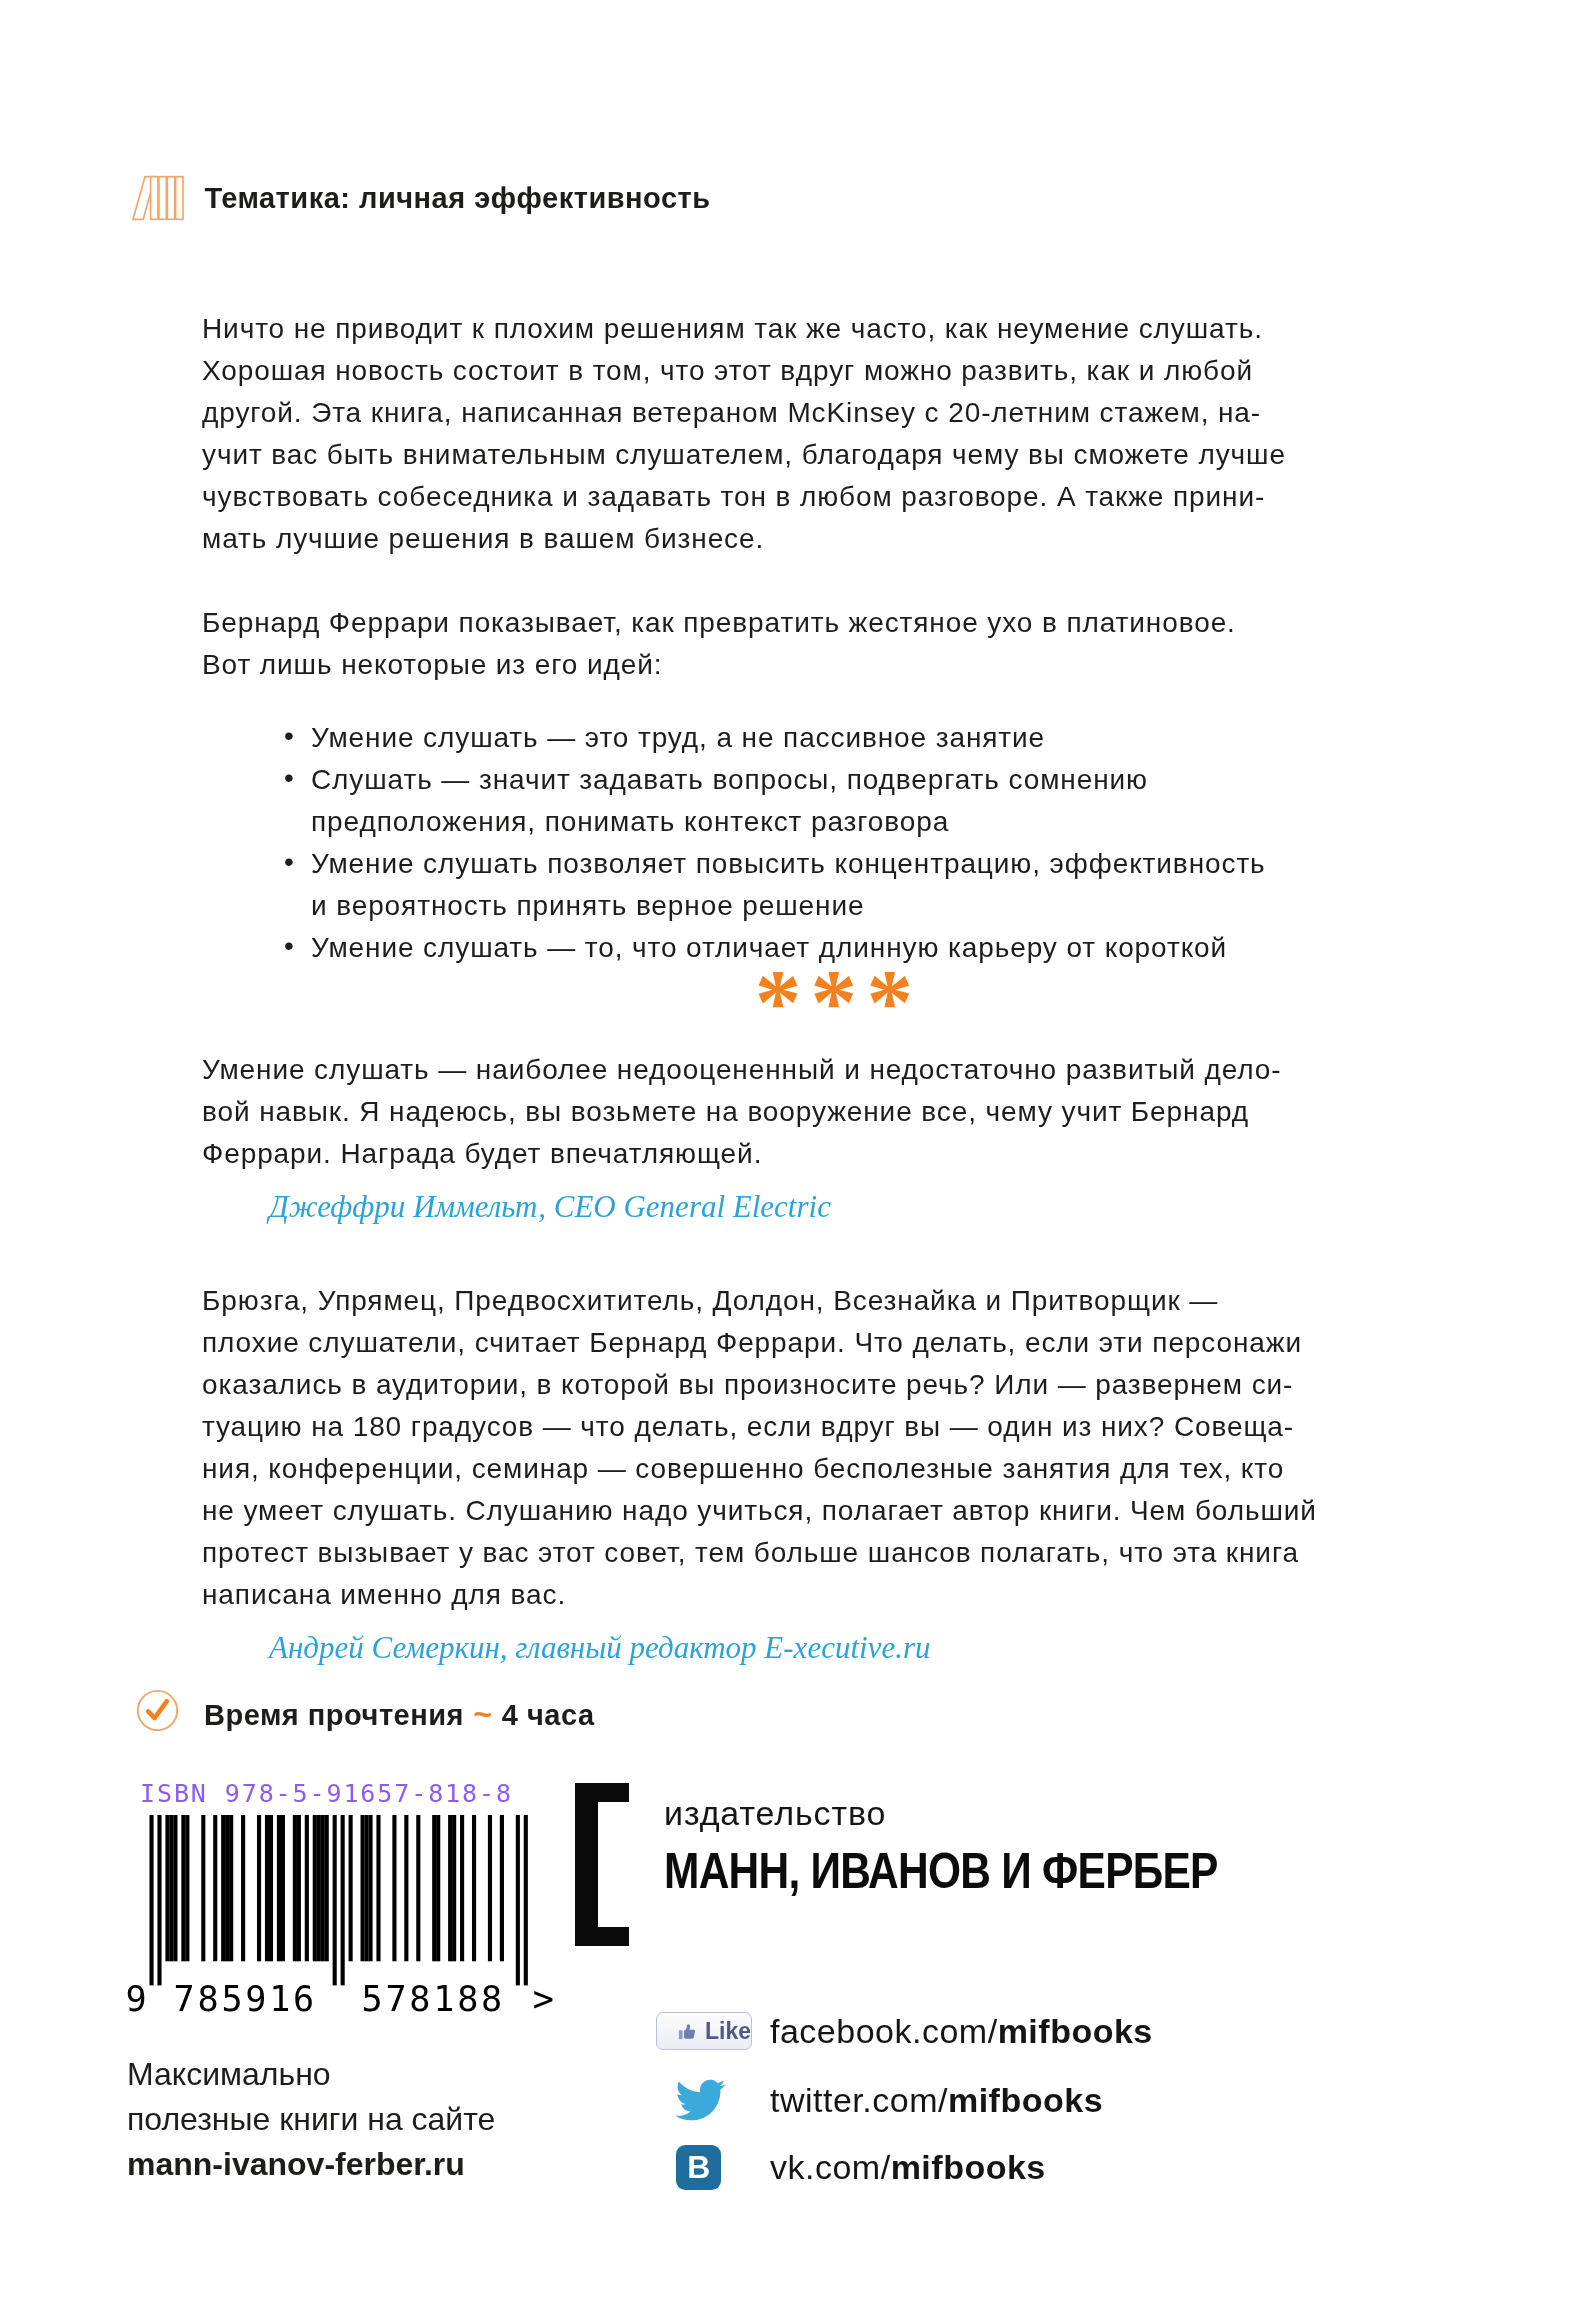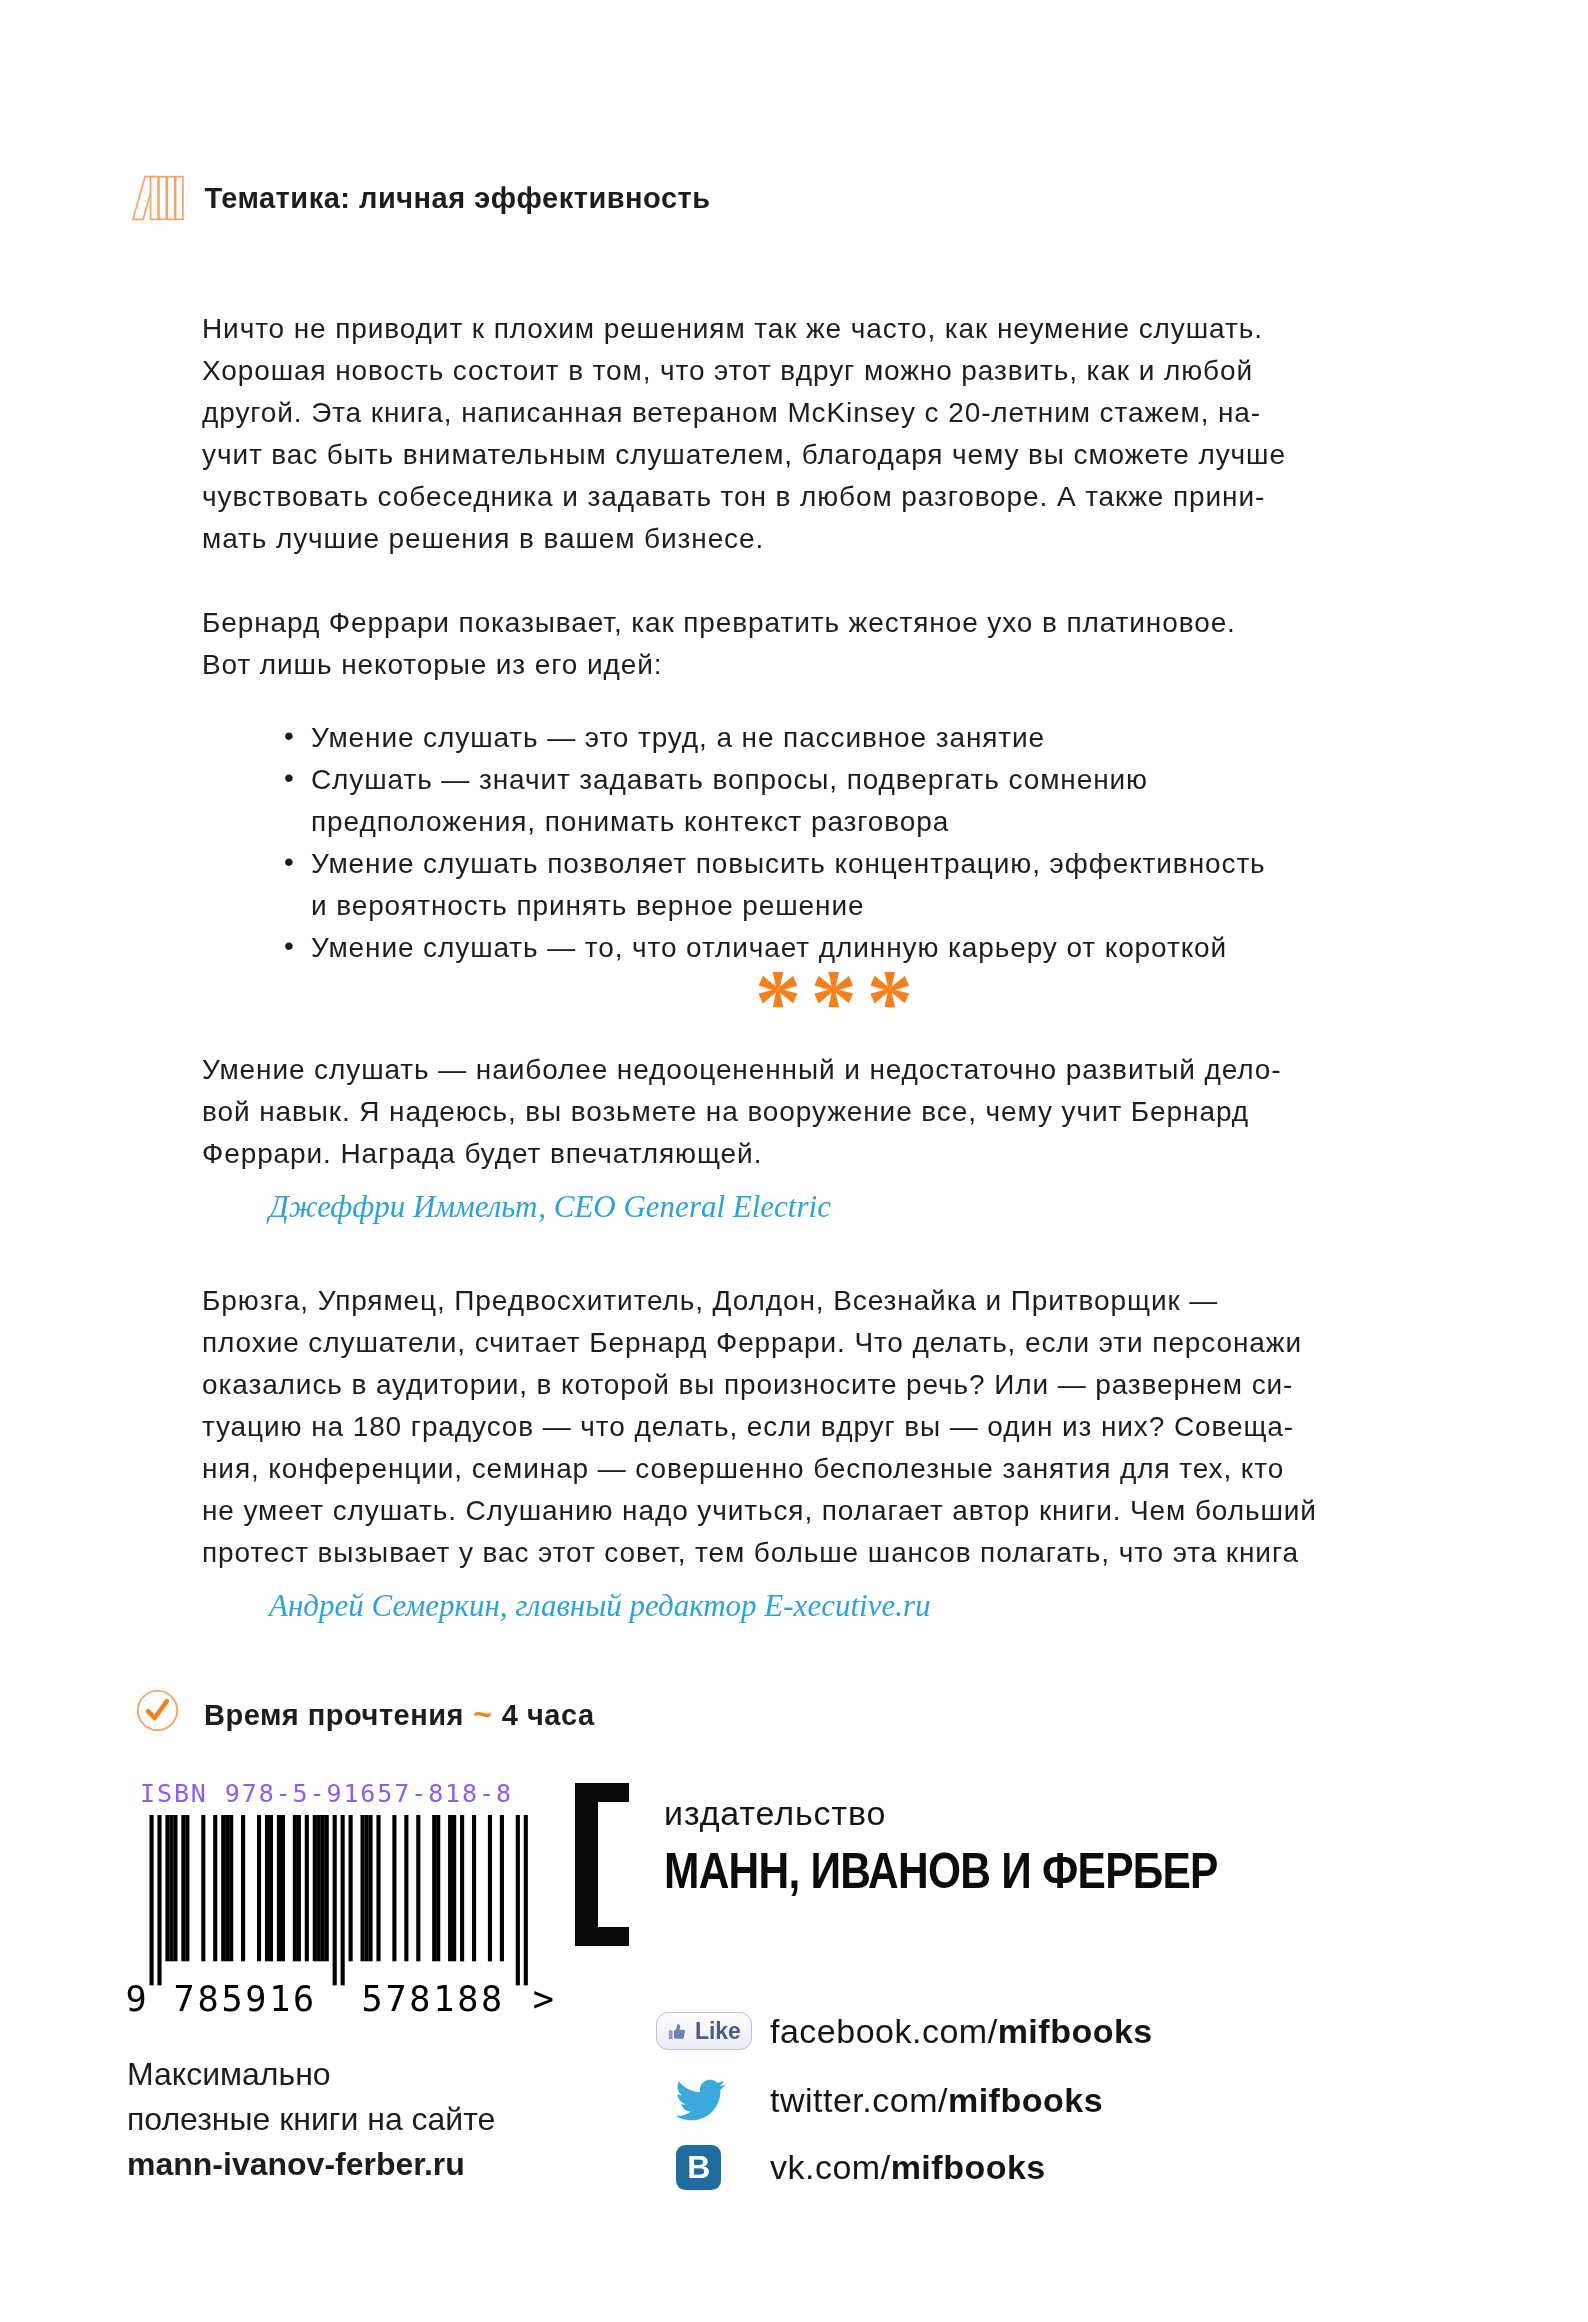--- a/index.html
+++ b/index.html
@@ -52,22 +52,22 @@
   .pub-small{font-size:34px;letter-spacing:0.9px;color:#151515;}
   .pub-big{margin-top:9.3px;font-size:50px;font-weight:bold;letter-spacing:-0.9px;
            transform:scaleX(0.85);transform-origin:left;white-space:pre;color:#0c0c0c;}
 
   
   .srow{position:absolute;left:656px;display:flex;align-items:center;height:52px;}
   .srow .ic{width:114px;display:flex;align-items:center;}
   .surl{font-size:34px;letter-spacing:0.5px;color:#151515;}
   .surl b{font-weight:bold;}
 
-  .likebtn{display:flex;align-items:center;gap:7.4px;width:96px;height:38px;border:0.9px solid #b7c1d8;border-radius:12px;
-           background:linear-gradient(#fdfdfe,#e9ecf4);justify-content:center;box-sizing:border-box;}
+  .likebtn{display:flex;align-items:center;gap:7.4px;width:96px;height:38px;border:0.9px solid #b7c1d8;border-radius:7px;
+           background:linear-gradient(#fdfdfe,#e9ecf4);justify-content:flex-end;box-sizing:border-box;}
   .likebtn .liketxt{color:#4e5b86;font-size:23px;font-weight:bold;}
   .tw{margin-left:14px;}
   .vk{margin-left:20.4px;width:45px;height:45px;border-radius:9.3px;background:#1e6d9e;display:flex;
       align-items:center;justify-content:center;}
   .vk span{color:#fff;font-weight:bold;font-size:32px;line-height:1;}
 </style>
 </head>
 <body>
 
 <div class="page">
@@ -125,20 +125,21 @@
     <div class="quote">Джеффри Иммельт, CEO General Electric</div>
 
     <div class="para mt57">
       <div class="tl">Брюзга, Упрямец, Предвосхититель, Долдон, Всезнайка и Притворщик —</div>
       <div class="tl">плохие слушатели, считает Бернард Феррари. Что делать, если эти персонажи</div>
       <div class="tl">оказались в аудитории, в которой вы произносите речь? Или — развернем си-</div>
       <div class="tl">туацию на 180 градусов — что делать, если вдруг вы — один из них? Совеща-</div>
       <div class="tl">ния, конференции, семинар — совершенно бесполезные занятия для тех, кто</div>
       <div class="tl">не умеет слушать. Слушанию надо учиться, полагает автор книги. Чем больший</div>
       <div class="tl">протест вызывает у вас этот совет, тем больше шансов полагать, что эта книга</div>
+      <div class="tl">написана именно для вас.</div>
     </div>
 
     <div class="quote">Андрей Семеркин, главный редактор E-xecutive.ru</div>
   </div>
 
   <div class="rtime">
     <svg width="45" height="45" viewBox="0 0 48 48">
       <circle cx="24" cy="24" r="21" fill="none" stroke="#f5a467" stroke-width="2"></circle>
       <polyline points="14,25 21,32 34,14" fill="none" stroke="#f4811f" stroke-width="5" stroke-linecap="round" stroke-linejoin="round"></polyline>
     </svg>

